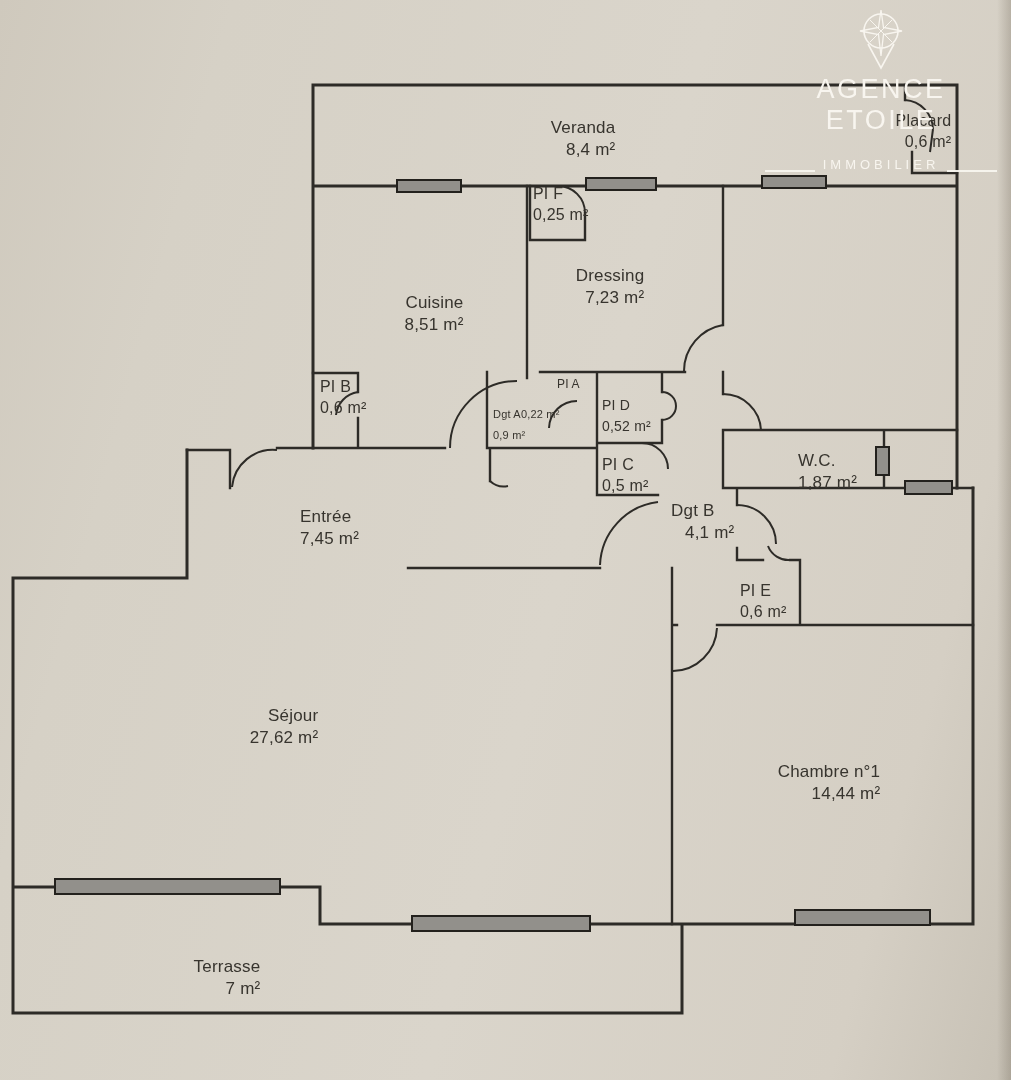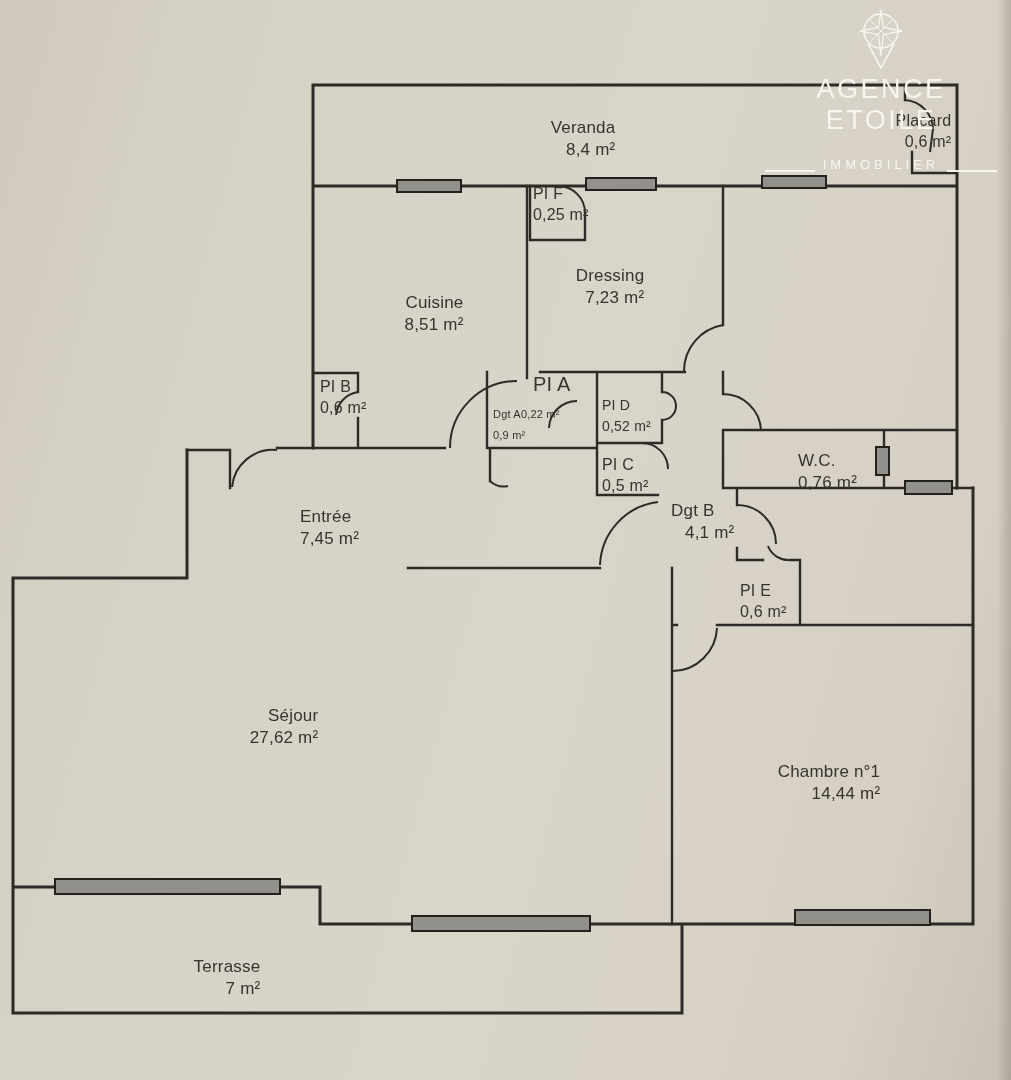--- a/index.html
+++ b/index.html
@@ -116,21 +116,21 @@
     <span class="line">Dressing</span>
     <span class="line">7,23 m²</span>
   </div>
 
 
   <div class="lbl" style="left:320px;top:376px;font-size:16px;line-height:21px">
     <span class="line">PI B</span>
     <span class="line">0,6 m²</span>
   </div>
 
-  <div class="lbl" style="left:533px;top:374px;font-size:20px;line-height:21px">
+  <div class="lbl" style="left:557px;top:374px;font-size:12px;line-height:21px">
     <span class="line">PI A</span>
   </div>
 
   <div class="lbl" style="left:493px;top:404px;font-size:11px;line-height:21px">
     <span class="line"><span>Dgt A</span><span>0,22 m²</span></span>
     <span class="line">0,9 m²</span>
   </div>
 
   <div class="lbl" style="left:602px;top:395px;font-size:14px;line-height:21px">
     <span class="line">PI D</span>
@@ -142,21 +142,21 @@
     <span class="line">0,5 m²</span>
   </div>
 
   <div class="lbl" style="left:671px;top:500px">
     <span class="line">Dgt B</span>
     <span class="line ind">4,1 m²</span>
   </div>
 
   <div class="lbl" style="left:798px;top:450px">
     <span class="line">W.C.</span>
-    <span class="line">0,76 m²</span>
+    <span class="line">1,87 m²</span>
   </div>
 
   <div class="lbl" style="left:300px;top:506px">
     <span class="line">Entrée</span>
     <span class="line">7,45 m²</span>
   </div>
 
   <div class="lbl" style="left:740px;top:580px;font-size:16px;line-height:21px">
     <span class="line">PI E</span>
     <span class="line">0,6 m²</span>

